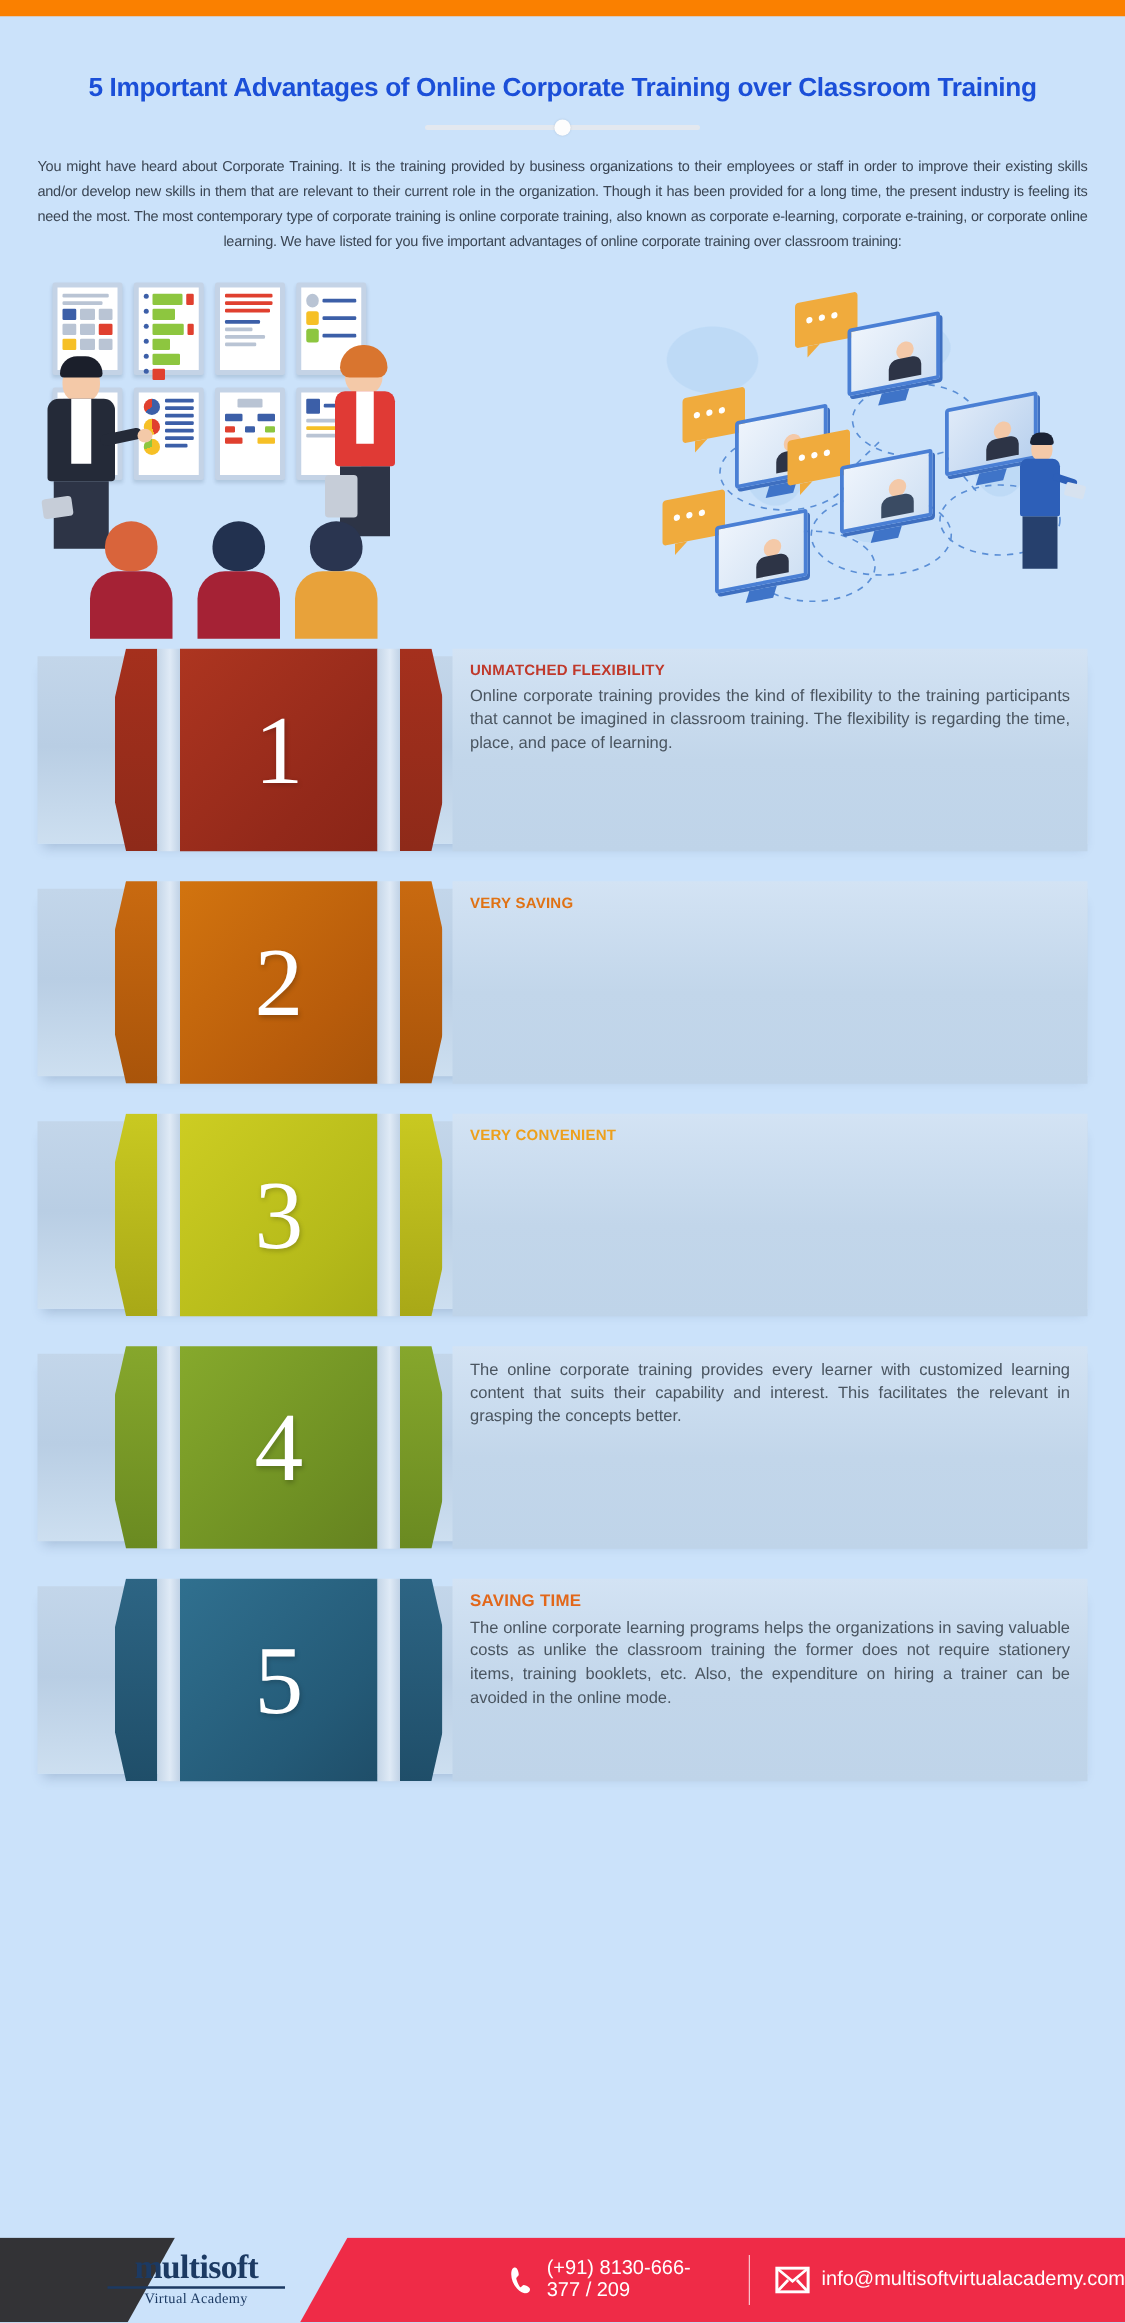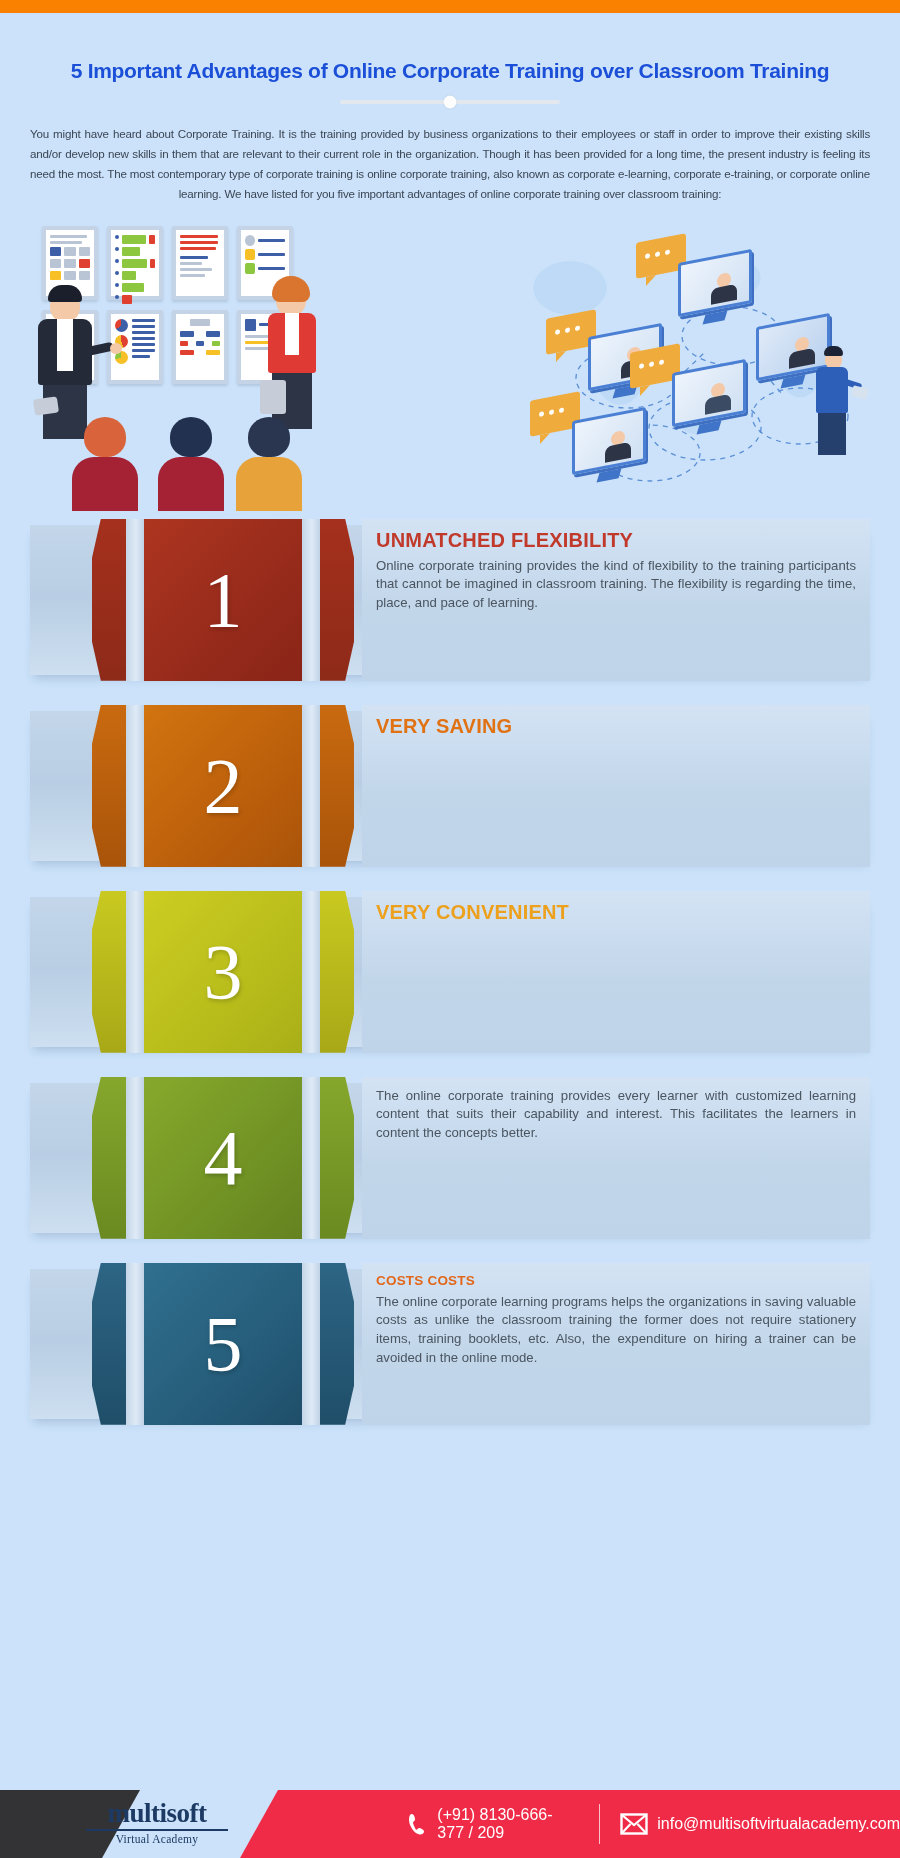--- a/index.html
+++ b/index.html
@@ -131,21 +131,21 @@
     background: linear-gradient(180deg,#c3d6ea 0%, #b9cee4 48%, #cddff0 100%);
     box-shadow: 0 7px 9px -4px rgba(40,70,110,.22);
   }
   
   .panel {
     position: absolute; left: 332px; right: 0; top: 0; bottom: 0;
     background: linear-gradient(180deg,#d3e3f4 0%, #c2d6ea 55%, #bfd4e9 100%);
     padding: 10px 14px 8px 14px;
   }
   .panel h3 {
-    font-size: 20px; font-weight: bold; letter-spacing: .2px;
+    font-size: 12px; font-weight: bold; letter-spacing: .2px;
     margin-bottom: 5px; font-family: "Liberation Sans", sans-serif;
   }
   .panel p {
     font-size: 13.2px; line-height: 1.42; color: #4a5560;
     font-family: "Liberation Sans", sans-serif;
     text-align: justify;
   }
 
   
   .badge { position: absolute; left: 62px; top: 0; height: 162px; width: 262px; }
@@ -550,37 +550,37 @@
           <span class="num">3</span>
         </div>
         <div class="gap r"></div>
         <div class="flange r" style="background:linear-gradient(180deg,#c9c921,#a8a817)"></div>
       </div>
     </div>
 
     <div class="block">
       <div class="plate"></div>
       <div class="panel">
-        <p>The online corporate training provides every learner with customized learning content that suits their capability and interest. This facilitates the learners in content the concepts better.</p>
+        <p>The online corporate training provides every learner with customized learning content that suits their capability and interest. This facilitates the relevant in grasping the concepts better.</p>
       </div>
       <div class="badge">
         <div class="flange l" style="background:linear-gradient(180deg,#86a72c,#6a8a21)"></div>
         <div class="gap l"></div>
         <div class="core" style="background:linear-gradient(135deg,#86a92c,#6e8f23 70%,#658220)">
           <span class="num">4</span>
         </div>
         <div class="gap r"></div>
         <div class="flange r" style="background:linear-gradient(180deg,#86a72c,#6a8a21)"></div>
       </div>
     </div>
 
     <div class="block">
       <div class="plate"></div>
       <div class="panel">
-        <h3 style="color:#e2671a;font-size:13.5px">COSTS COSTS</h3>
+        <h3 style="color:#e2671a;font-size:13.5px">SAVING TIME</h3>
         <p>The online corporate learning programs helps the organizations in saving valuable costs as unlike the classroom training the former does not require stationery items, training booklets, etc. Also, the expenditure on hiring a trainer can be avoided in the online mode.</p>
       </div>
       <div class="badge">
         <div class="flange l" style="background:linear-gradient(180deg,#2d6584,#1f4e69)"></div>
         <div class="gap l"></div>
         <div class="core" style="background:linear-gradient(135deg,#30708f,#245a77 70%,#1f4e69)">
           <span class="num">5</span>
         </div>
         <div class="gap r"></div>
         <div class="flange r" style="background:linear-gradient(180deg,#2d6584,#1f4e69)"></div>

